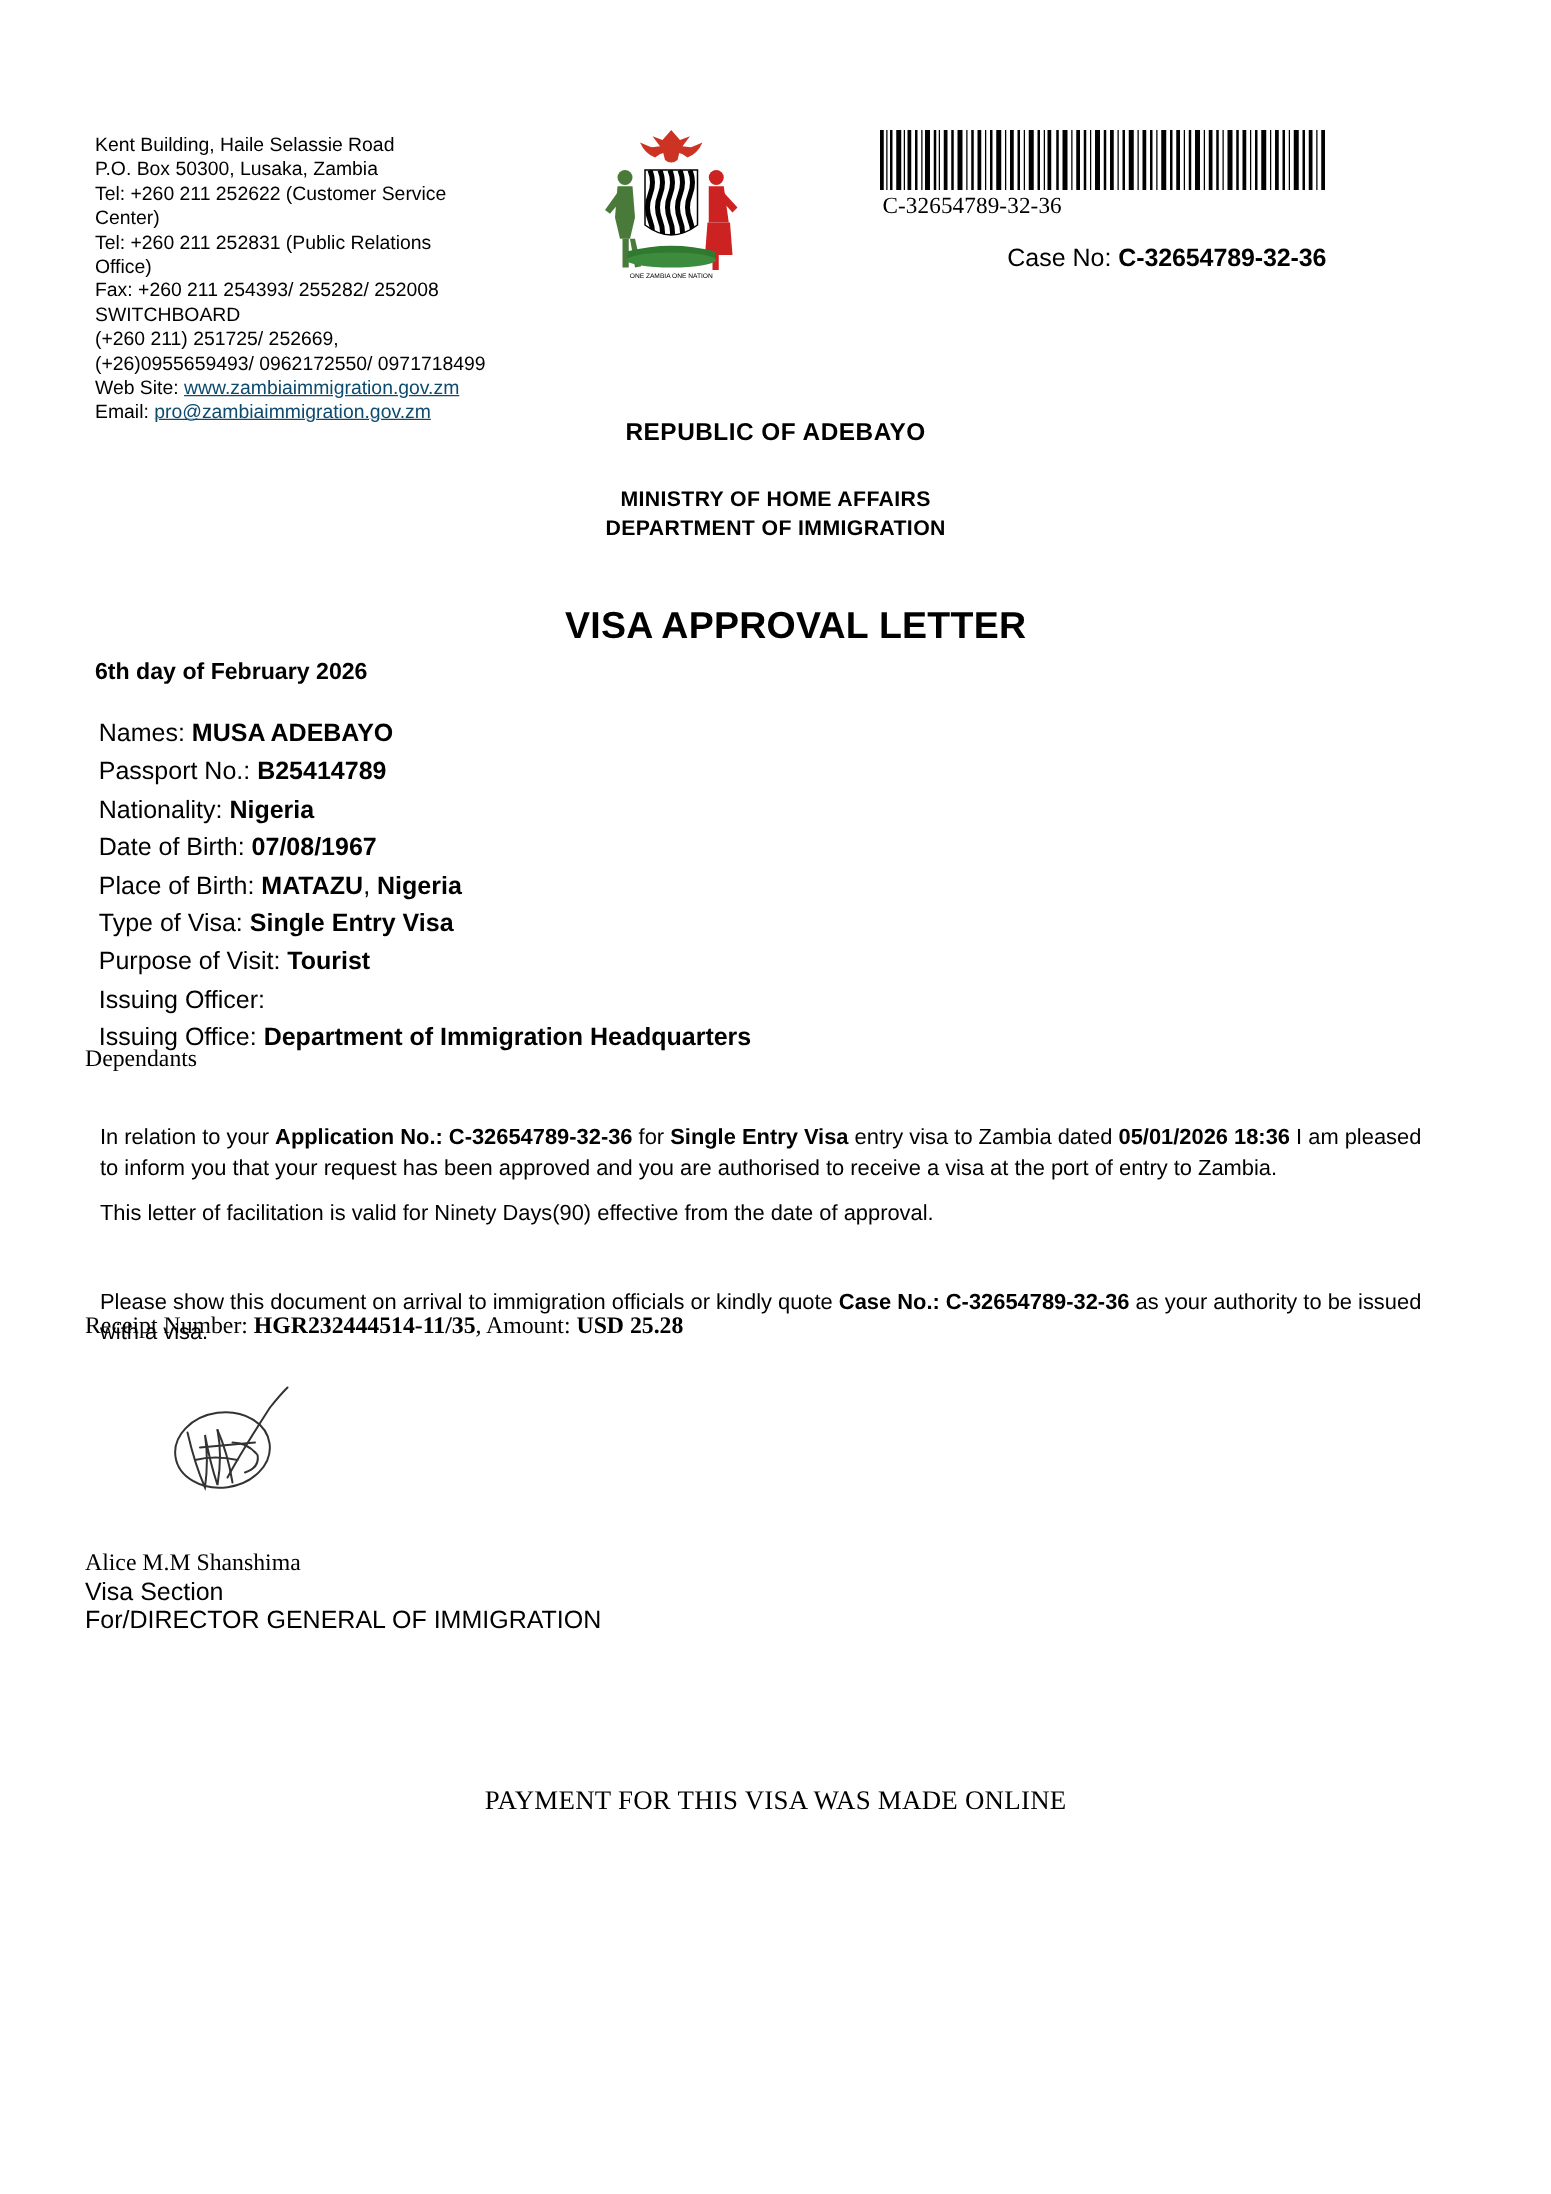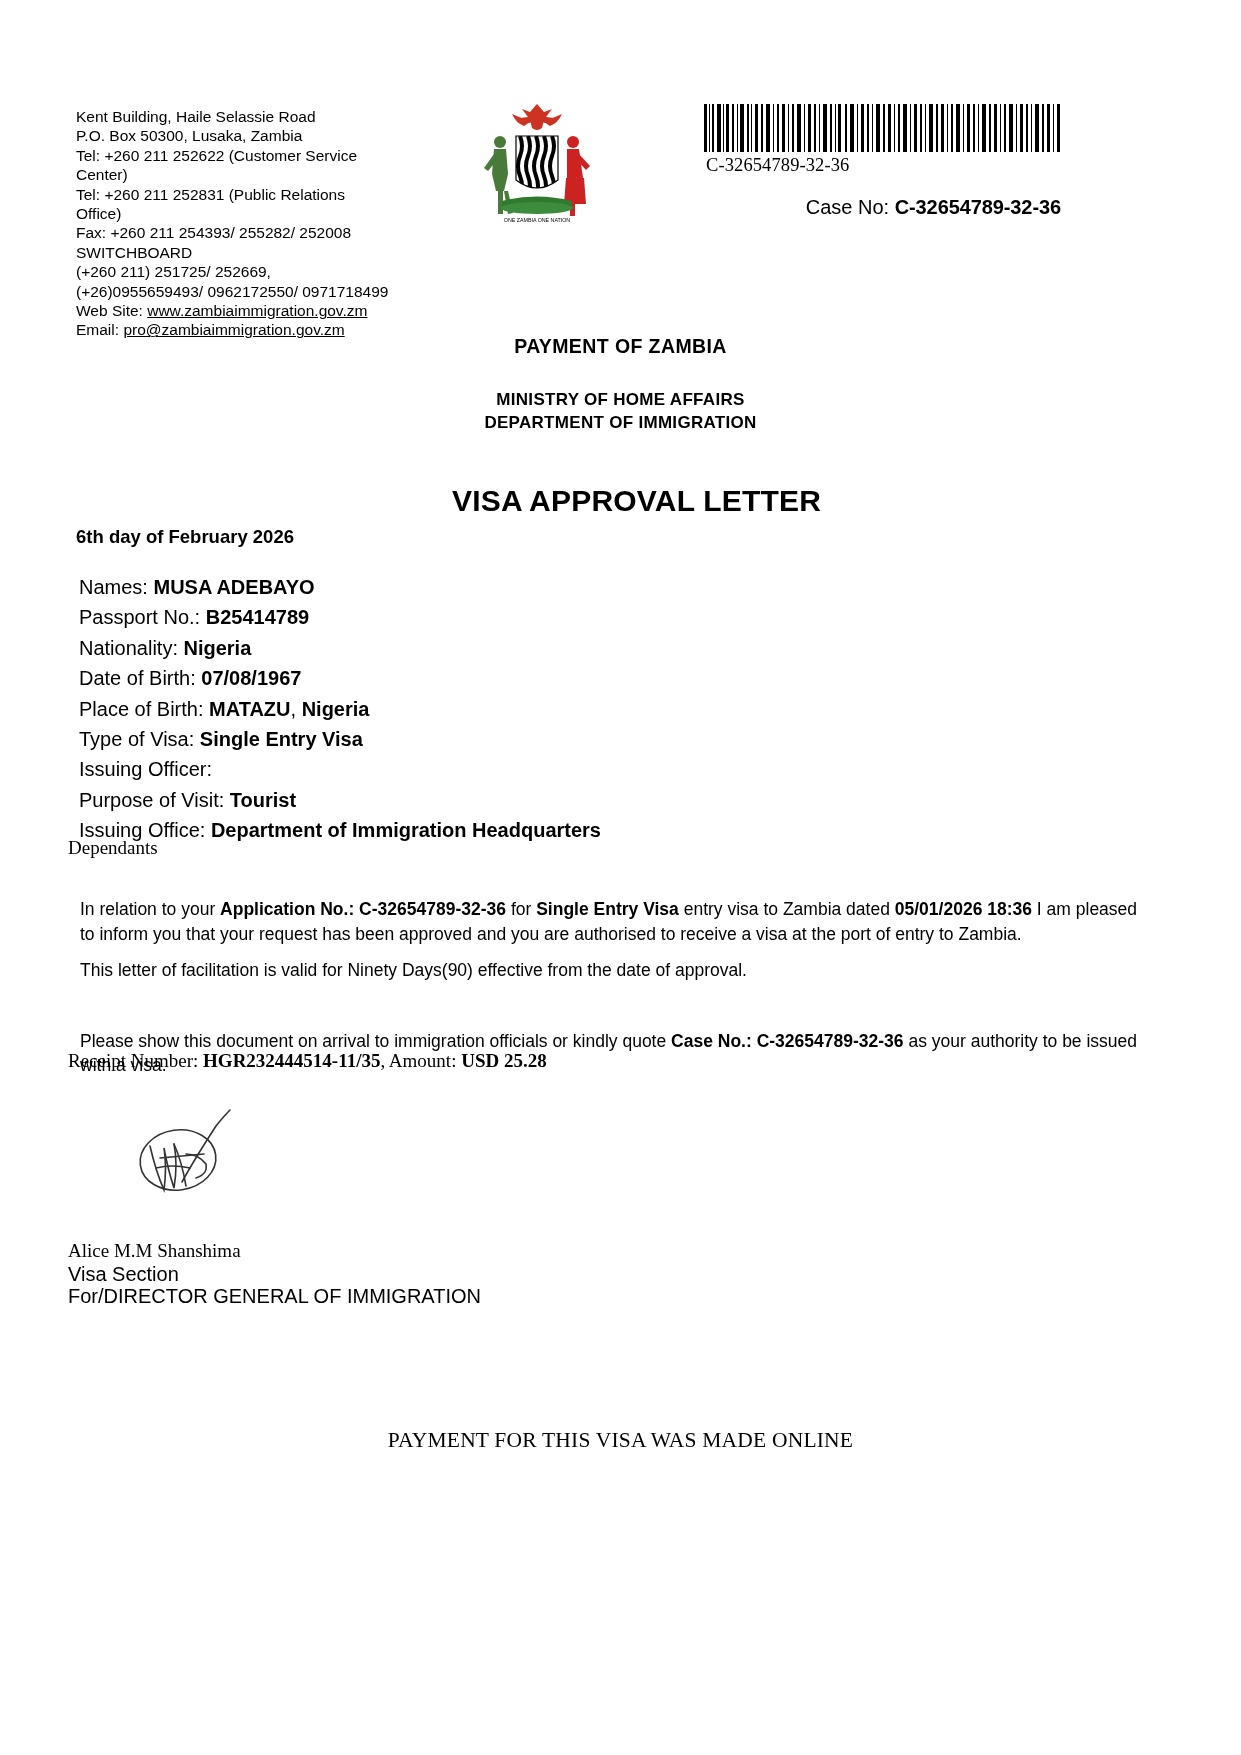--- a/index.html
+++ b/index.html
@@ -33,21 +33,21 @@
     position: absolute;
     left: 76px;
     top: 107px;
     width: 360px;
     font-size: 15.5px;
     line-height: 19.4px;
     color: #000;
   }
   .address-block .line { white-space: pre-wrap; }
   .link {
-    color: #000000;
+    color: #0c4a6e;
     text-decoration: underline;
   }
 
   
   .coat-of-arms {
     position: absolute;
     left: 472px;
     top: 96px;
     width: 130px;
     height: 135px;
@@ -345,39 +345,39 @@
       </svg>
       <div class="barcode-caption">C-32654789-32-36</div>
     </div>
 
     <div class="case-no">
       <span>Case No: </span><b>C-32654789-32-36</b>
     </div>
   </div>
 
   <div class="center-titles">
-    <div class="republic">PAYMENT OF ZAMBIA</div>
+    <div class="republic">REPUBLIC OF ADEBAYO</div>
     <div class="ministry">
       <div>MINISTRY OF HOME AFFAIRS</div>
       <div>DEPARTMENT OF IMMIGRATION</div>
     </div>
     <div class="doc-title">VISA APPROVAL LETTER</div>
   </div>
 
   <div class="date-line">6th day of February 2026</div>
 
   <div class="details">
     <div class="row"><span>Names: </span><b>MUSA ADEBAYO</b></div>
     <div class="row"><span>Passport No.: </span><b>B25414789</b></div>
     <div class="row"><span>Nationality: </span><b>Nigeria</b></div>
     <div class="row"><span>Date of Birth: </span><b>07/08/1967</b></div>
     <div class="row"><span>Place of Birth: </span><b>MATAZU</b><span>, </span><b>Nigeria</b></div>
     <div class="row"><span>Type of Visa: </span><b>Single Entry Visa</b></div>
+    <div class="row"><span>Purpose of Visit: </span><b>Tourist</b></div>
     <div class="row"><span>Issuing Officer: </span><b></b></div>
-    <div class="row"><span>Purpose of Visit: </span><b>Tourist</b></div>
     <div class="row"><span>Issuing Office: </span><b>Department of Immigration Headquarters</b></div>
   </div>
 
   <div class="dependants">Dependants</div>
 
   <div class="body-text">
     <p><span>In relation to your </span><b>Application No.: C-32654789-32-36</b><span> for </span><b>Single Entry Visa</b><span> entry visa to Zambia dated </span><b>05/01/2026 18:36</b><span> I am pleased to inform you that your request has been approved and you are authorised to receive a visa at the port of entry to Zambia.</span></p>
     <p>This letter of facilitation is valid for Ninety Days(90) effective from the date of approval.</p>
     <div class="para-gap"></div>
     <p><span>Please show this document on arrival to immigration officials or kindly quote </span><b>Case No.: C-32654789-32-36</b><span> as your authority to be issued with a visa.</span></p>

